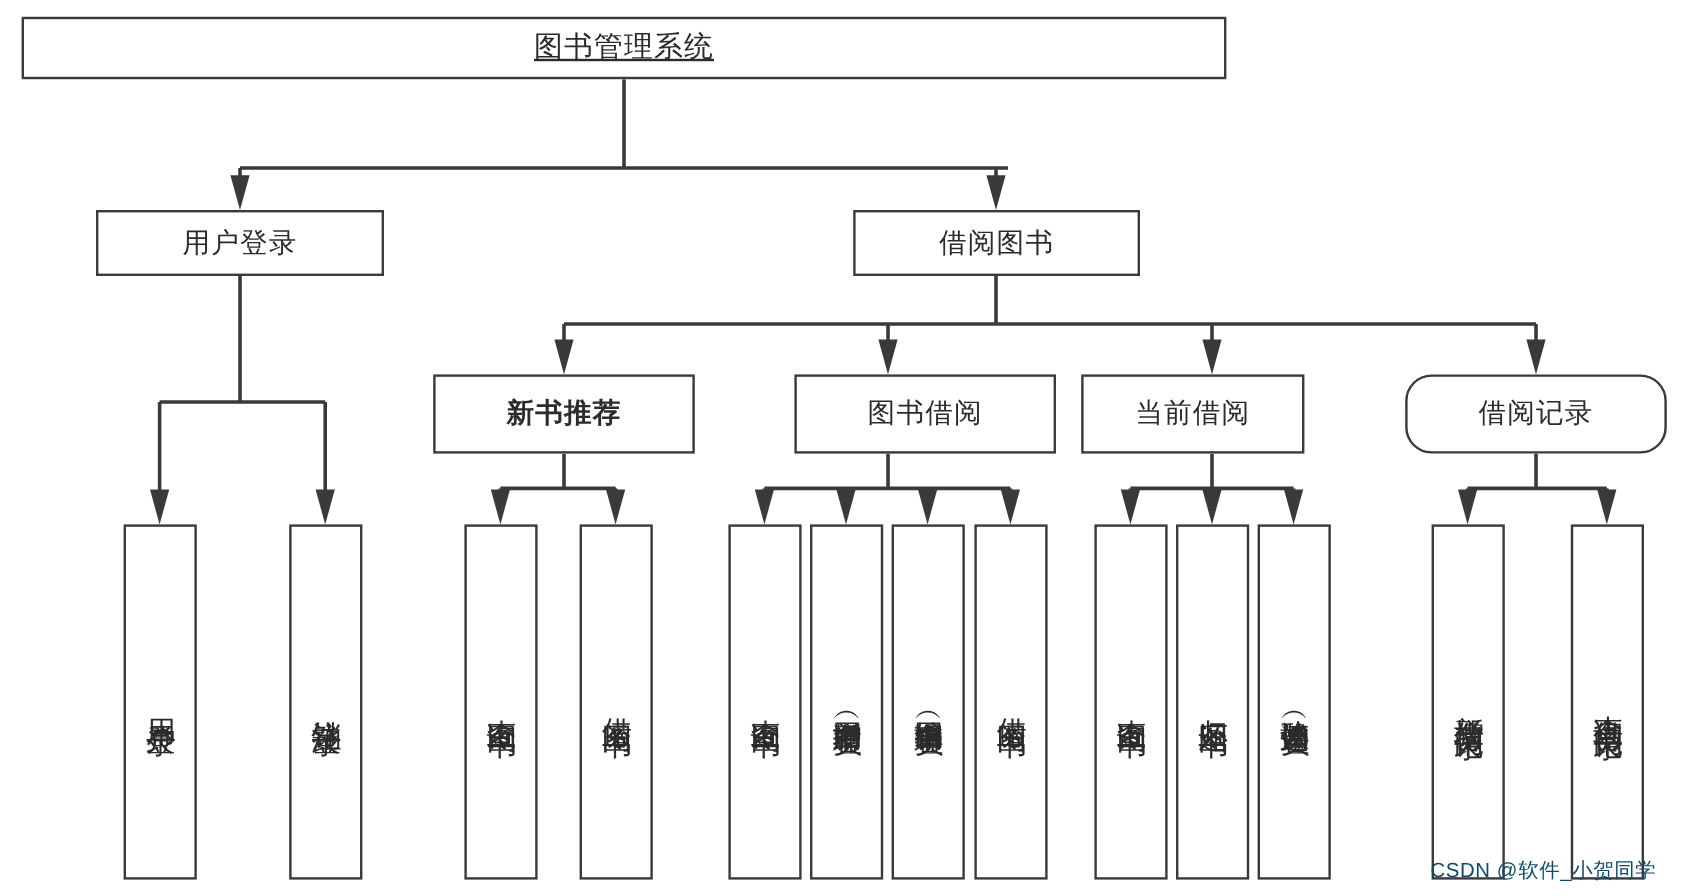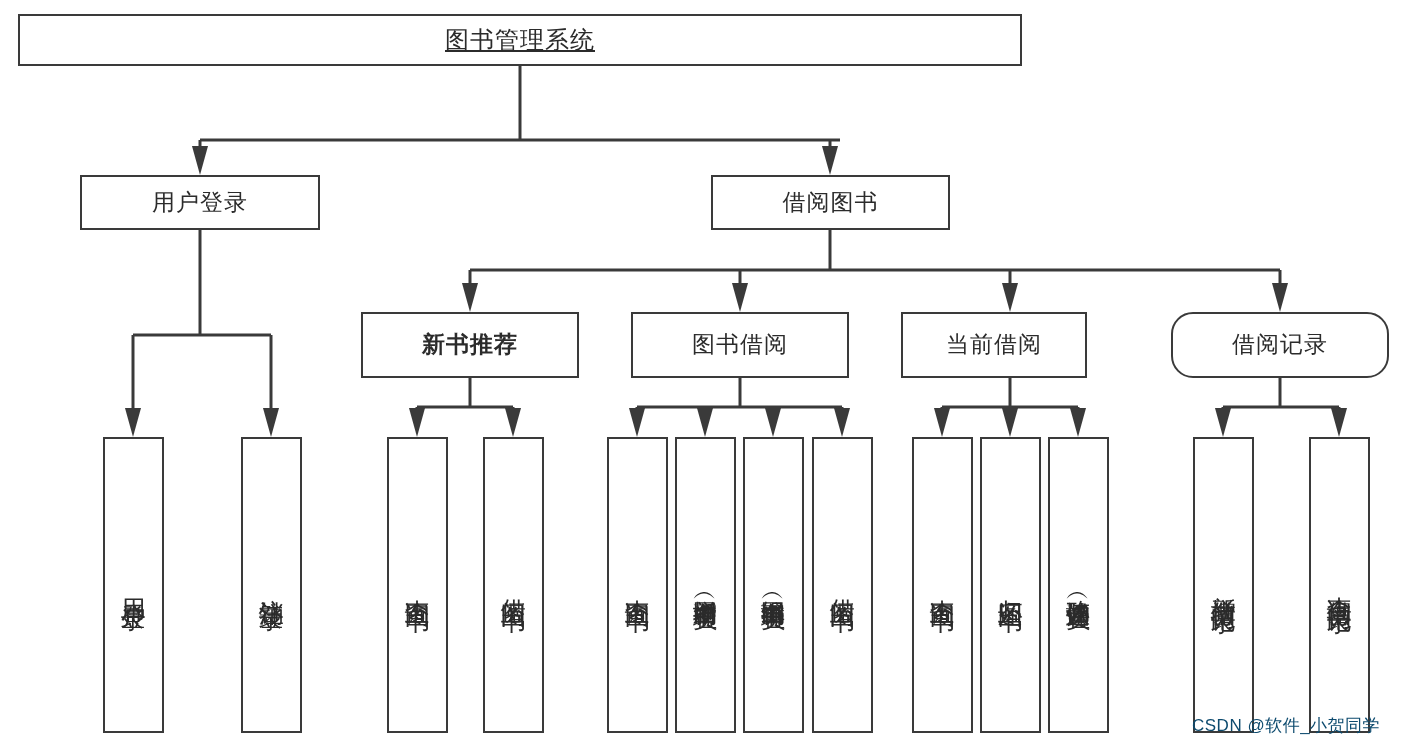--- a/index.html
+++ b/index.html
@@ -153,21 +153,21 @@
   </div>
 
   <div class="node horiz" style="left:711px; top:175px; width:239px; height:55px;">
     <span>借阅图书</span>
   </div>
 
   <div class="node horiz" style="left:361px; top:312px; width:218px; height:66px;font-weight:bold;">
     <span>新书推荐</span>
   </div>
 
-  <div class="node horiz" style="left:631px; top:312px; width:218px; height:66px;font-family:Liberation Serif, serif;">
+  <div class="node horiz" style="left:662px; top:312px; width:218px; height:66px;font-family:Liberation Serif, serif;">
     <span>图书借阅</span>
   </div>
 
   <div class="node horiz" style="left:901px; top:312px; width:186px; height:66px;">
     <span>当前借阅</span>
   </div>
 
   <div class="node horiz" style="left:1171px; top:312px; width:218px; height:66px;border-radius:22px;">
     <span>借阅记录</span>
   </div>

